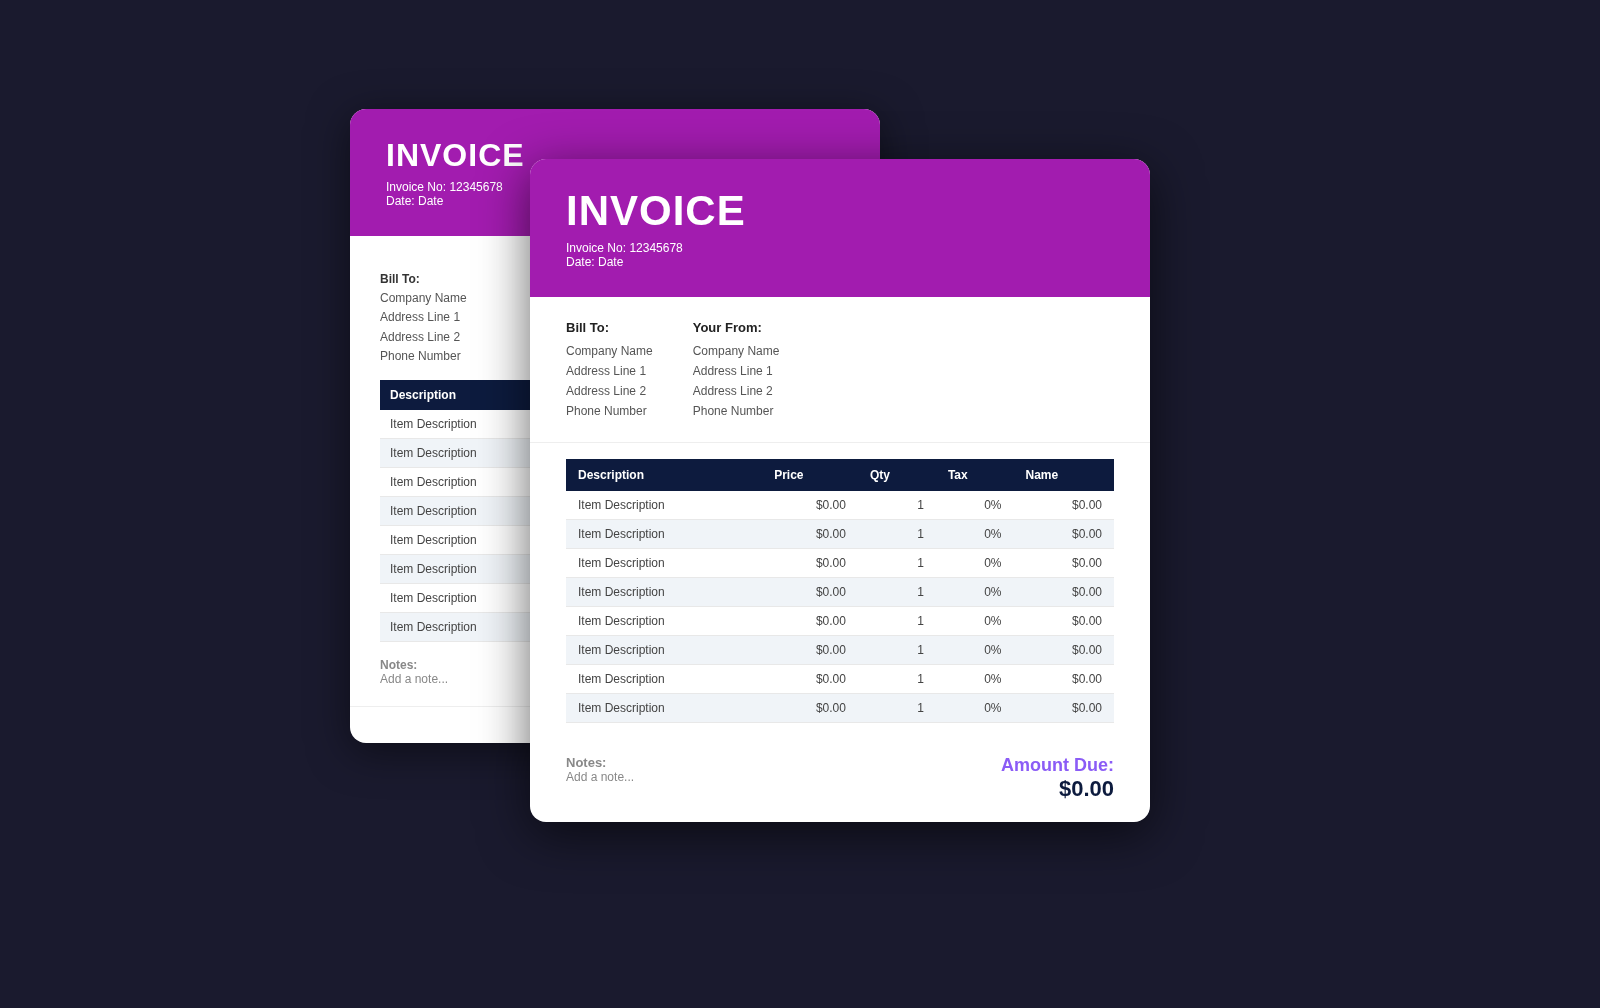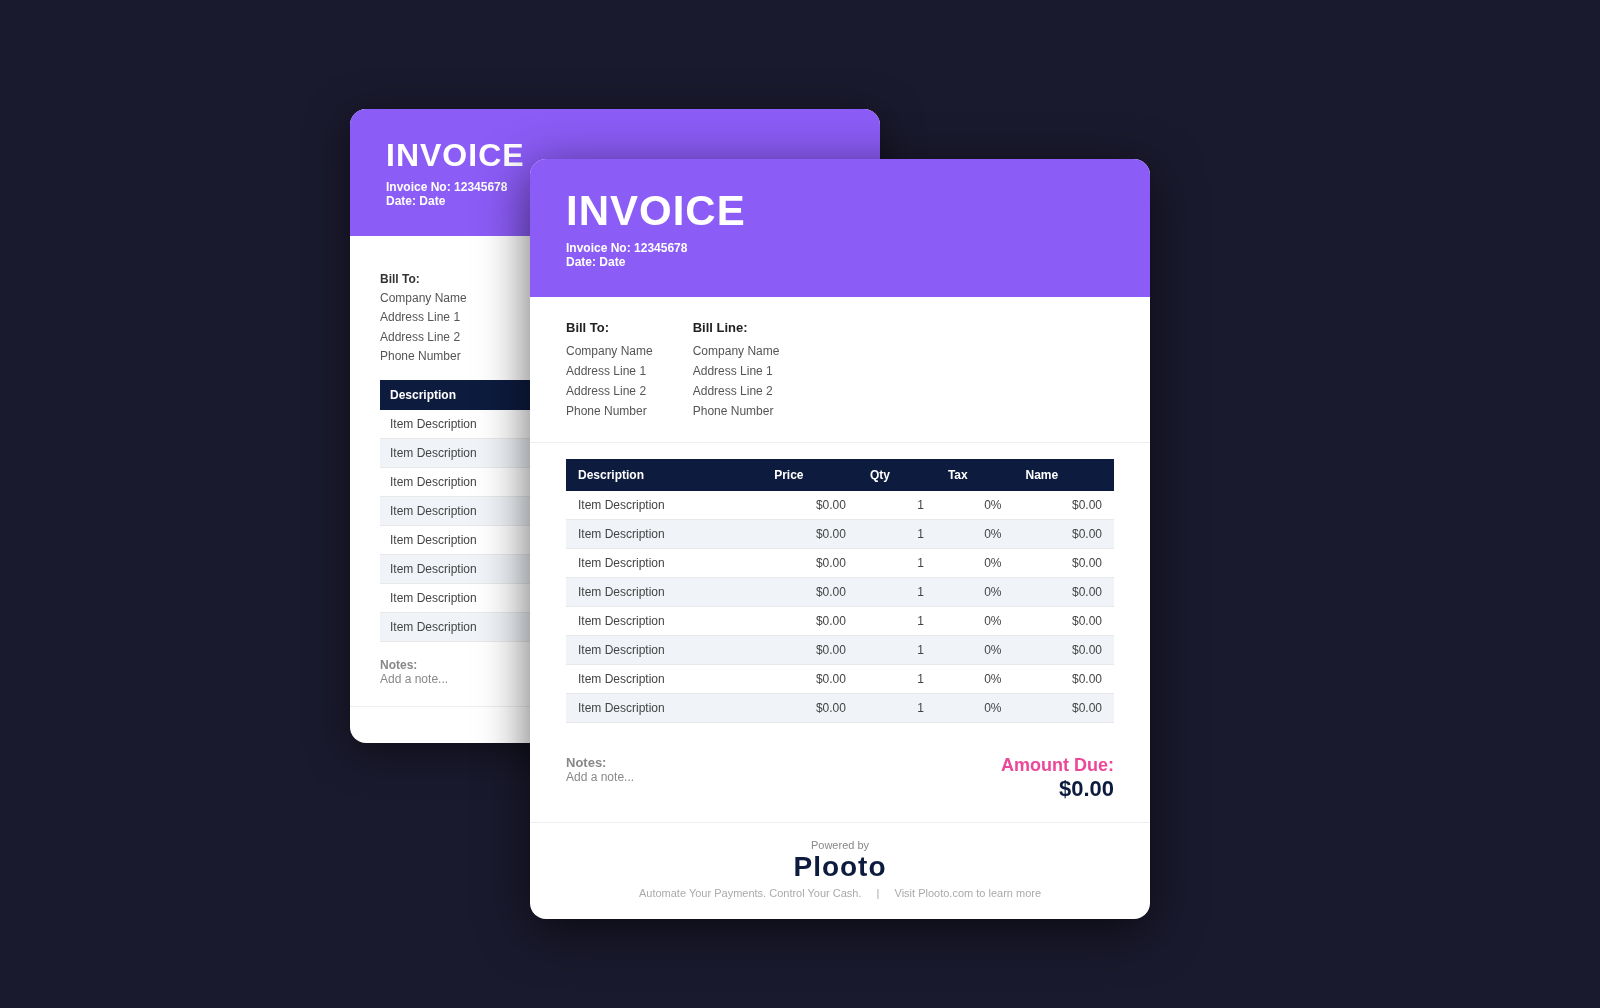--- a/index.html
+++ b/index.html
@@ -41,21 +41,21 @@
       left: 180px;
       width: 620px;
       background: #fff;
       border-radius: 16px;
       overflow: hidden;
       box-shadow: 0 12px 50px rgba(0,0,0,0.6);
       z-index: 2;
     }
 
     .card-header {
-      background: #8b5cf6;
+      background: #a21caf;
       padding: 28px 36px 28px 36px;
       color: #fff;
     }
 
     .card-header h1 {
       font-size: 42px;
       font-weight: 900;
       letter-spacing: 1px;
       color: #fff;
     }
@@ -64,21 +64,21 @@
       font-size: 32px;
     }
 
     .card-header p {
       font-size: 12px;
       margin-top: 6px;
       color: #ccc;
     }
 
     .card-header p span {
-      font-weight: bold;
+      font-weight: normal;
       color: #fff;
     }
 
     .card-body {
       padding: 20px 30px;
     }
 
     
     .back-bill-to {
       margin: 14px 0;
@@ -229,21 +229,21 @@
       color: #888;
     }
 
     .front-amount-due {
       text-align: right;
     }
 
     .front-amount-due .label {
       font-size: 18px;
       font-weight: bold;
-      color: #ec4899;
+      color: #8b5cf6;
     }
 
     .front-amount-due .amount {
       font-size: 22px;
       font-weight: bold;
       color: #0d1b3e;
     }
 
     .front-footer {
       text-align: center;
@@ -353,21 +353,21 @@
 
     <div class="front-billing">
       <div class="billing-section">
         <p class="label">Bill To:</p>
         <p>Company Name</p>
         <p>Address Line 1</p>
         <p>Address Line 2</p>
         <p>Phone Number</p>
       </div>
       <div class="billing-section">
-        <p class="label">Bill Line:</p>
+        <p class="label">Your From:</p>
         <p>Company Name</p>
         <p>Address Line 1</p>
         <p>Address Line 2</p>
         <p>Phone Number</p>
       </div>
     </div>
 
     <div class="front-table-wrapper">
       <table class="front-table">
         <thead>
@@ -444,24 +444,15 @@
       <div class="front-notes">
         <p class="label">Notes:</p>
         <p>Add a note...</p>
       </div>
       <div class="front-amount-due">
         <span class="label">Amount Due:</span>
         <div class="amount">$0.00</div>
       </div>
     </div>
 
-    <div class="front-footer">
-      <div class="powered-by">Powered by</div>
-      <div class="plooto-logo">Plooto</div>
-      <div class="footer-tagline">
-        <span>Automate Your Payments. Control Your Cash.</span>
-        <span>|</span>
-        <span>Visit Plooto.com to learn more</span>
-      </div>
-    </div>
   </div>
 
 </div>
 
 </body></html>

